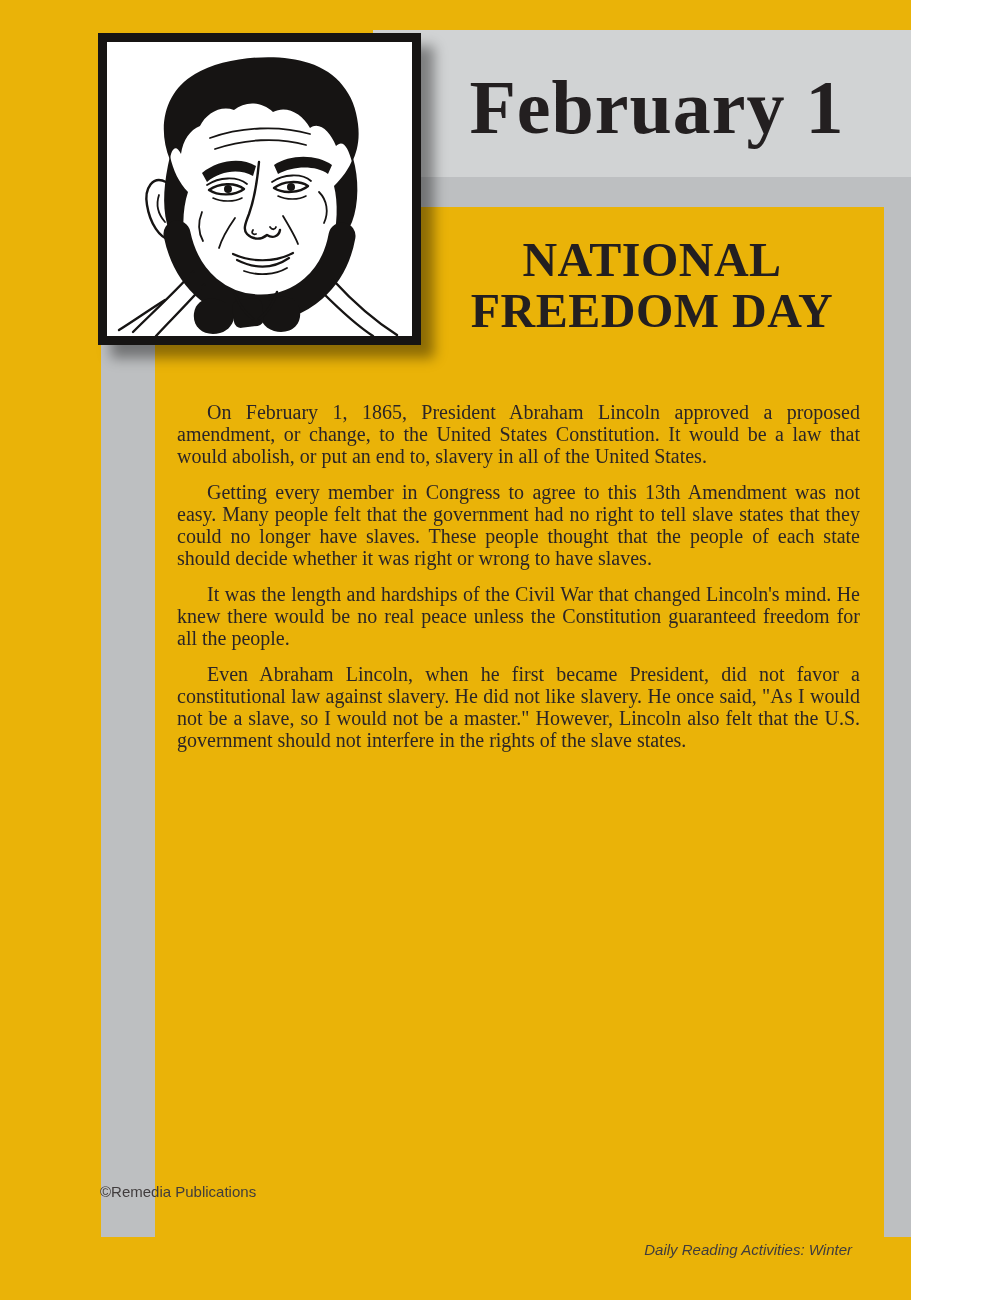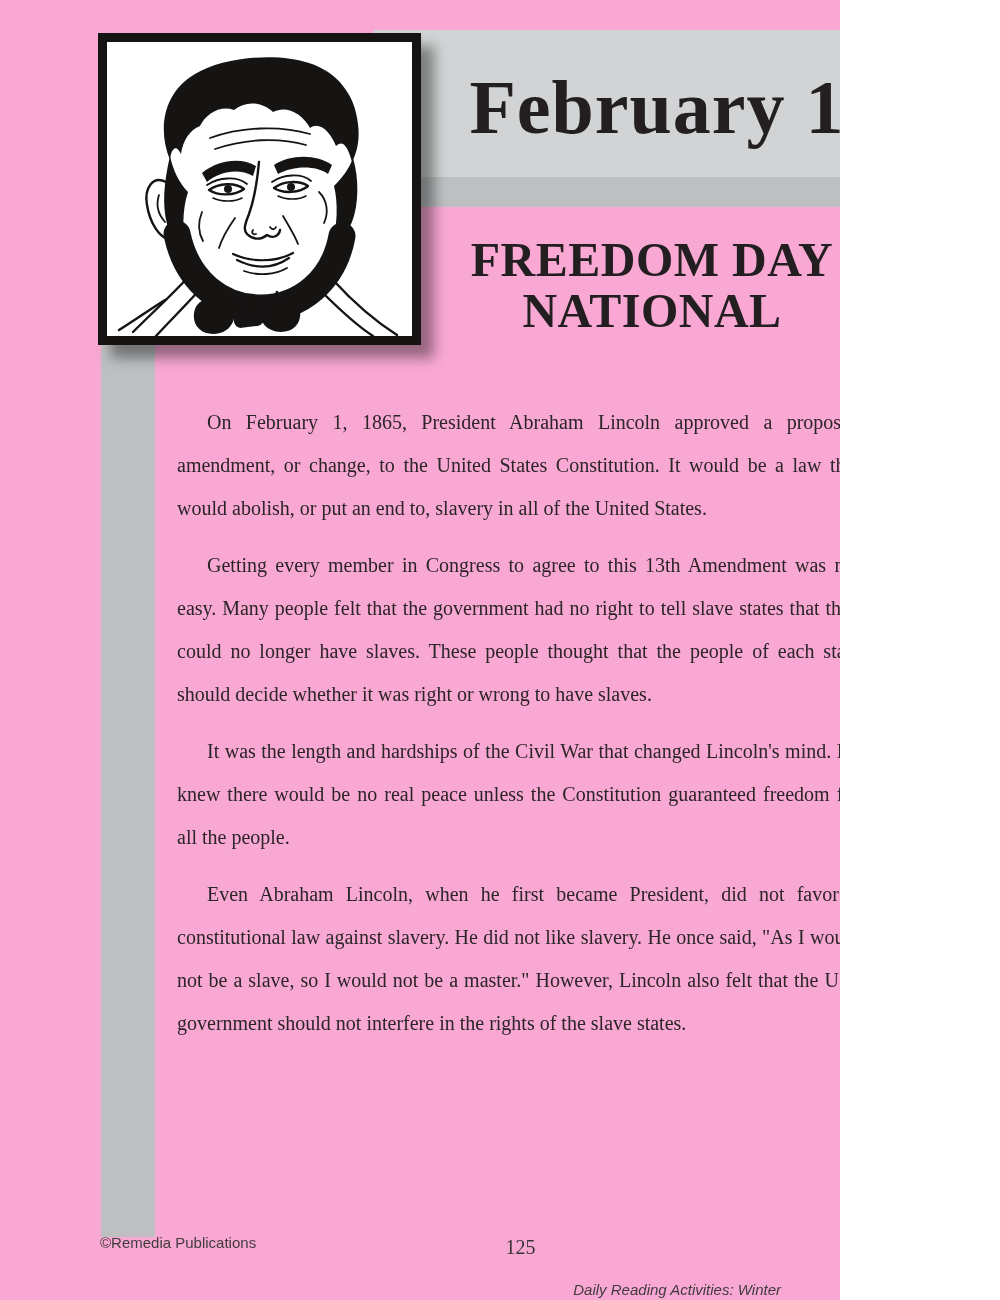--- a/index.html
+++ b/index.html
@@ -1,18 +1,18 @@
 <!DOCTYPE html>
 <html><head>
 <meta charset="utf-8">
 <style>
   * { margin:0; padding:0; box-sizing:border-box; }
   html,body { background:#ffffff; }
   .page {
-    position:relative; width:840px; height:1300px; background:#f9a8d4;
+    position:relative; width:911px; height:1300px; background:#eab308;
     overflow:hidden; font-family:"Liberation Serif", serif; color:#262123;
   }
   
   .date-banner {
     position:absolute; left:373px; top:30px; width:568px; height:147px;
     background:#d1d3d4; z-index:1;
     display:flex; align-items:center; justify-content:center;
   }
   .date-banner h1 {
     font-family:"Liberation Serif", serif; font-weight:bold;
@@ -43,35 +43,35 @@
   
   .headline {
     position:absolute; left:421px; top:234px; width:462px; z-index:2;
     text-align:center; font-weight:bold; color:#231f20;
     font-size:48px; line-height:51px; letter-spacing:0.5px;
     font-family:"Liberation Serif", serif;
   }
   
   .article {
     position:absolute; left:177px; top:401px; width:683px; z-index:2;
-    font-size:20px; line-height:43px; color:#2b2527;
+    font-size:20px; line-height:22px; color:#2b2527;
     text-align:justify;
   }
   .article p { text-indent:30px; margin-bottom:14px; }
   
   .footer-left {
-    position:absolute; left:100px; top:1234px; z-index:2;
+    position:absolute; left:100px; top:1183px; z-index:2;
     font-family:"Liberation Sans", sans-serif; font-size:15px; color:#403c3d;
   }
   .footer-center {
     position:absolute; left:157px; top:1236px; width:727px; text-align:center; z-index:2;
     font-family:"Liberation Serif", serif; font-size:20px; color:#363233;
   }
   .footer-right {
-    position:absolute; right:59px; top:1281px; z-index:2;
+    position:absolute; right:59px; top:1241px; z-index:2;
     font-family:"Liberation Sans", sans-serif; font-style:italic;
     font-size:15px; color:#403c3d;
   }
 </style>
 </head>
 <body>
 
 <div class="page">
 
   <div class="date-banner">
@@ -132,28 +132,27 @@
       <path d="M97,243 C80,262 61,281 49,294"></path>
       <path d="M58,258 C42,268 25,280 12,288"></path>
       <path d="M226,238 C248,262 271,281 290,293"></path>
       <path d="M215,250 C233,268 252,285 266,294"></path>
       <path d="M128,252 C132,263 138,271 146,277"></path>
       <path d="M170,250 C166,262 160,271 152,277"></path>
     </svg>
   </div>
 
   <div class="headline">
+    <div>NATIONAL</div>
     <div>FREEDOM DAY</div>
-    <div>NATIONAL</div>
   </div>
 
   <div class="article">
     <p>On February 1, 1865, President Abraham Lincoln approved a proposed amendment, or change, to the United States Constitution. It would be a law that would abolish, or put an end to, slavery in all of the United States.</p>
     <p>Getting every member in Congress to agree to this 13th Amendment was not easy. Many people felt that the government had no right to tell slave states that they could no longer have slaves. These people thought that the people of each state should decide whether it was right or wrong to have slaves.</p>
     <p>It was the length and hardships of the Civil War that changed Lincoln's mind. He knew there would be no real peace unless the Constitution guaranteed freedom for all the people.</p>
     <p>Even Abraham Lincoln, when he first became President, did not favor a constitutional law against slavery. He did not like slavery. He once said, "As I would not be a slave, so I would not be a master." However, Lincoln also felt that the U.S. government should not interfere in the rights of the slave states.</p>
   </div>
 
   <div class="footer-left">©Remedia Publications</div>
-  <div class="footer-center">125</div>
   <div class="footer-right">Daily Reading Activities: Winter</div>
 
 </div>
 
 </body></html>

